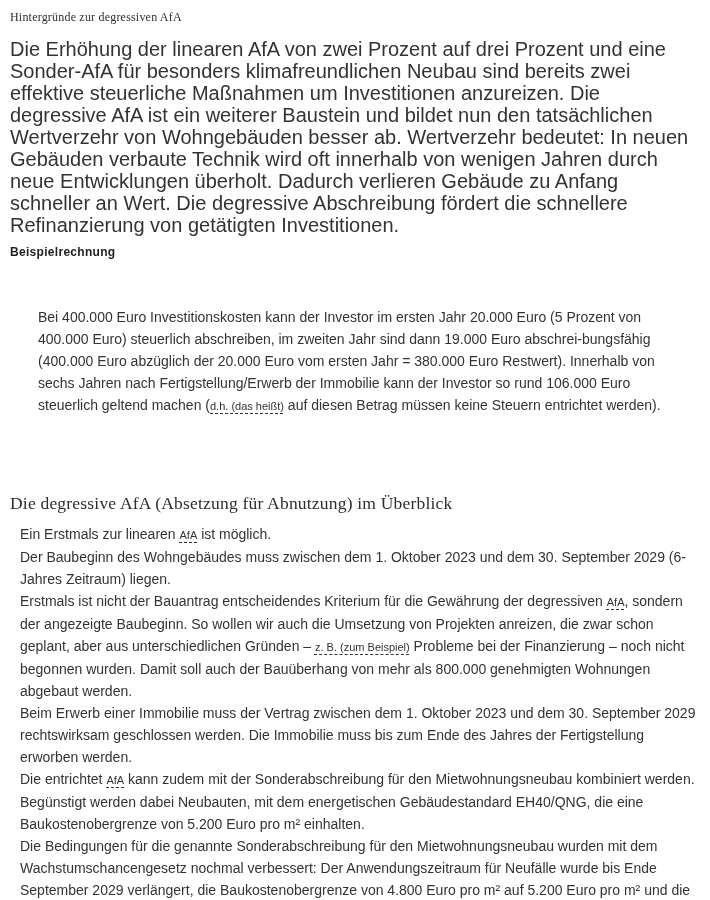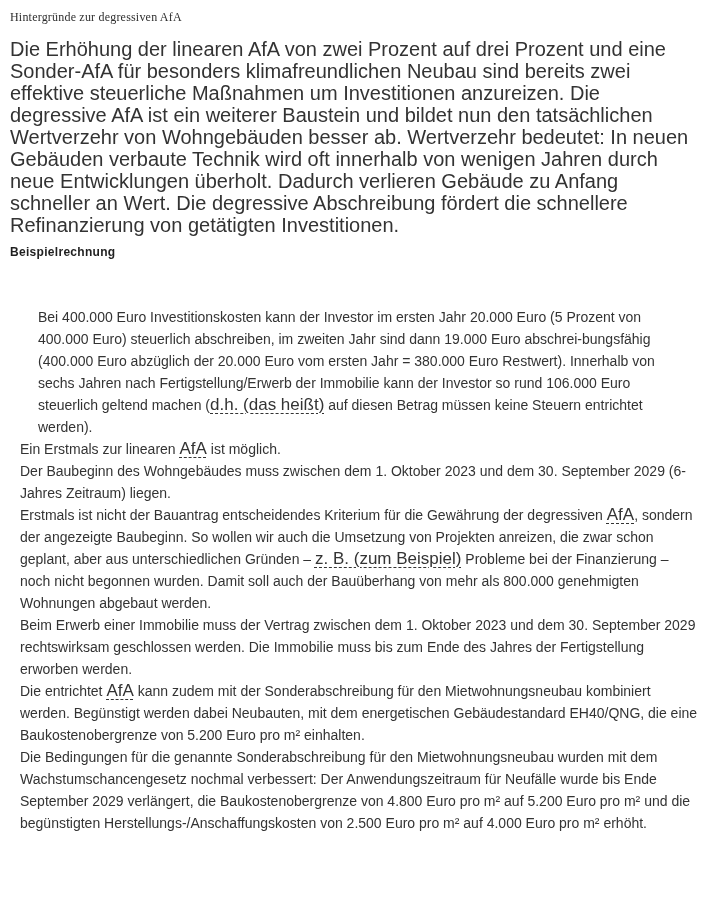--- a/index.html
+++ b/index.html
@@ -50,40 +50,41 @@
     margin-bottom: 9px;
   }
   ul.overview-list {
     list-style: none;
     margin-left: 10px;
     max-width: 684px;
     font-size: 14px;
     line-height: 22px;
   }
   .abbr {
-    font-size: 17px;
+    font-size: 11px;
     text-decoration: underline;
     text-decoration-style: dashed;
     text-decoration-thickness: 1px;
     text-underline-offset: 3px;
   }
 </style>
 </head>
 <body>
 
 <div class="page">
 
   <h1 class="page-title">Hintergründe zur degressiven AfA</h1>
 
   <p class="intro">Die Erhöhung der linearen AfA von zwei Prozent auf drei Prozent und eine Sonder-AfA für besonders klimafreundlichen Neubau sind bereits zwei effektive steuerliche Maßnahmen um Investitionen anzureizen. Die degressive AfA ist ein weiterer Baustein und bildet nun den tatsächlichen Wertverzehr von Wohngebäuden besser ab. Wertverzehr bedeutet: In neuen Gebäuden verbaute Technik wird oft innerhalb von wenigen Jahren durch neue Entwicklungen überholt. Dadurch verlieren Gebäude zu Anfang schneller an Wert. Die degressive Abschreibung fördert die schnellere Refinanzierung von getätigten Investitionen.</p>
 
   <div class="example-label">Beispielrechnung</div>
 
   <blockquote class="example-quote"><span>Bei 400.000 Euro Investitionskosten kann der Investor im ersten Jahr 20.000 Euro (5 Prozent von 400.000 Euro) steuerlich abschreiben, im zweiten Jahr sind dann 19.000 Euro abschrei-bungsfähig (400.000 Euro abzüglich der 20.000 Euro vom ersten Jahr = 380.000 Euro Restwert). Innerhalb von sechs Jahren nach Fertigstellung/Erwerb der Immobilie kann der Investor so rund 106.000 Euro steuerlich geltend machen (</span><span class="abbr">d.h. (das heißt)</span><span> auf diesen Betrag müssen keine Steuern entrichtet werden).</span></blockquote>
 
+  <h2 class="section-title">Die degressive AfA (Absetzung für Abnutzung) im Überblick</h2>
 
   <ul class="overview-list">
       <li><span>Ein Erstmals zur linearen </span><span class="abbr">AfA</span><span> ist möglich.</span></li>
       <li><span>Der Baubeginn des Wohngebäudes muss zwischen dem 1. Oktober 2023 und dem 30. September 2029 (6-Jahres Zeitraum) liegen.</span></li>
       <li><span>Erstmals ist nicht der Bauantrag entscheidendes Kriterium für die Gewährung der degressiven </span><span class="abbr">AfA</span><span>, sondern der angezeigte Baubeginn. So wollen wir auch die Umsetzung von Projekten anreizen, die zwar schon geplant, aber aus unterschiedlichen Gründen – </span><span class="abbr">z. B. (zum Beispiel)</span><span> Probleme bei der Finanzierung – noch nicht begonnen wurden. Damit soll auch der Bauüberhang von mehr als 800.000 genehmigten Wohnungen abgebaut werden.</span></li>
       <li><span>Beim Erwerb einer Immobilie muss der Vertrag zwischen dem 1. Oktober 2023 und dem 30. September 2029 rechtswirksam geschlossen werden. Die Immobilie muss bis zum Ende des Jahres der Fertigstellung erworben werden.</span></li>
       <li><span>Die entrichtet </span><span class="abbr">AfA</span><span> kann zudem mit der Sonderabschreibung für den Mietwohnungsneubau kombiniert werden. Begünstigt werden dabei Neubauten, mit dem energetischen Gebäudestandard EH40/QNG, die eine Baukostenobergrenze von 5.200 Euro pro m² einhalten.</span></li>
       <li><span>Die Bedingungen für die genannte Sonderabschreibung für den Mietwohnungsneubau wurden mit dem Wachstumschancengesetz nochmal verbessert: Der Anwendungszeitraum für Neufälle wurde bis Ende September 2029 verlängert, die Baukostenobergrenze von 4.800 Euro pro m² auf 5.200 Euro pro m² und die begünstigten Herstellungs-/Anschaffungskosten von 2.500 Euro pro m² auf 4.000 Euro pro m² erhöht.</span></li>
     </ul>
 

